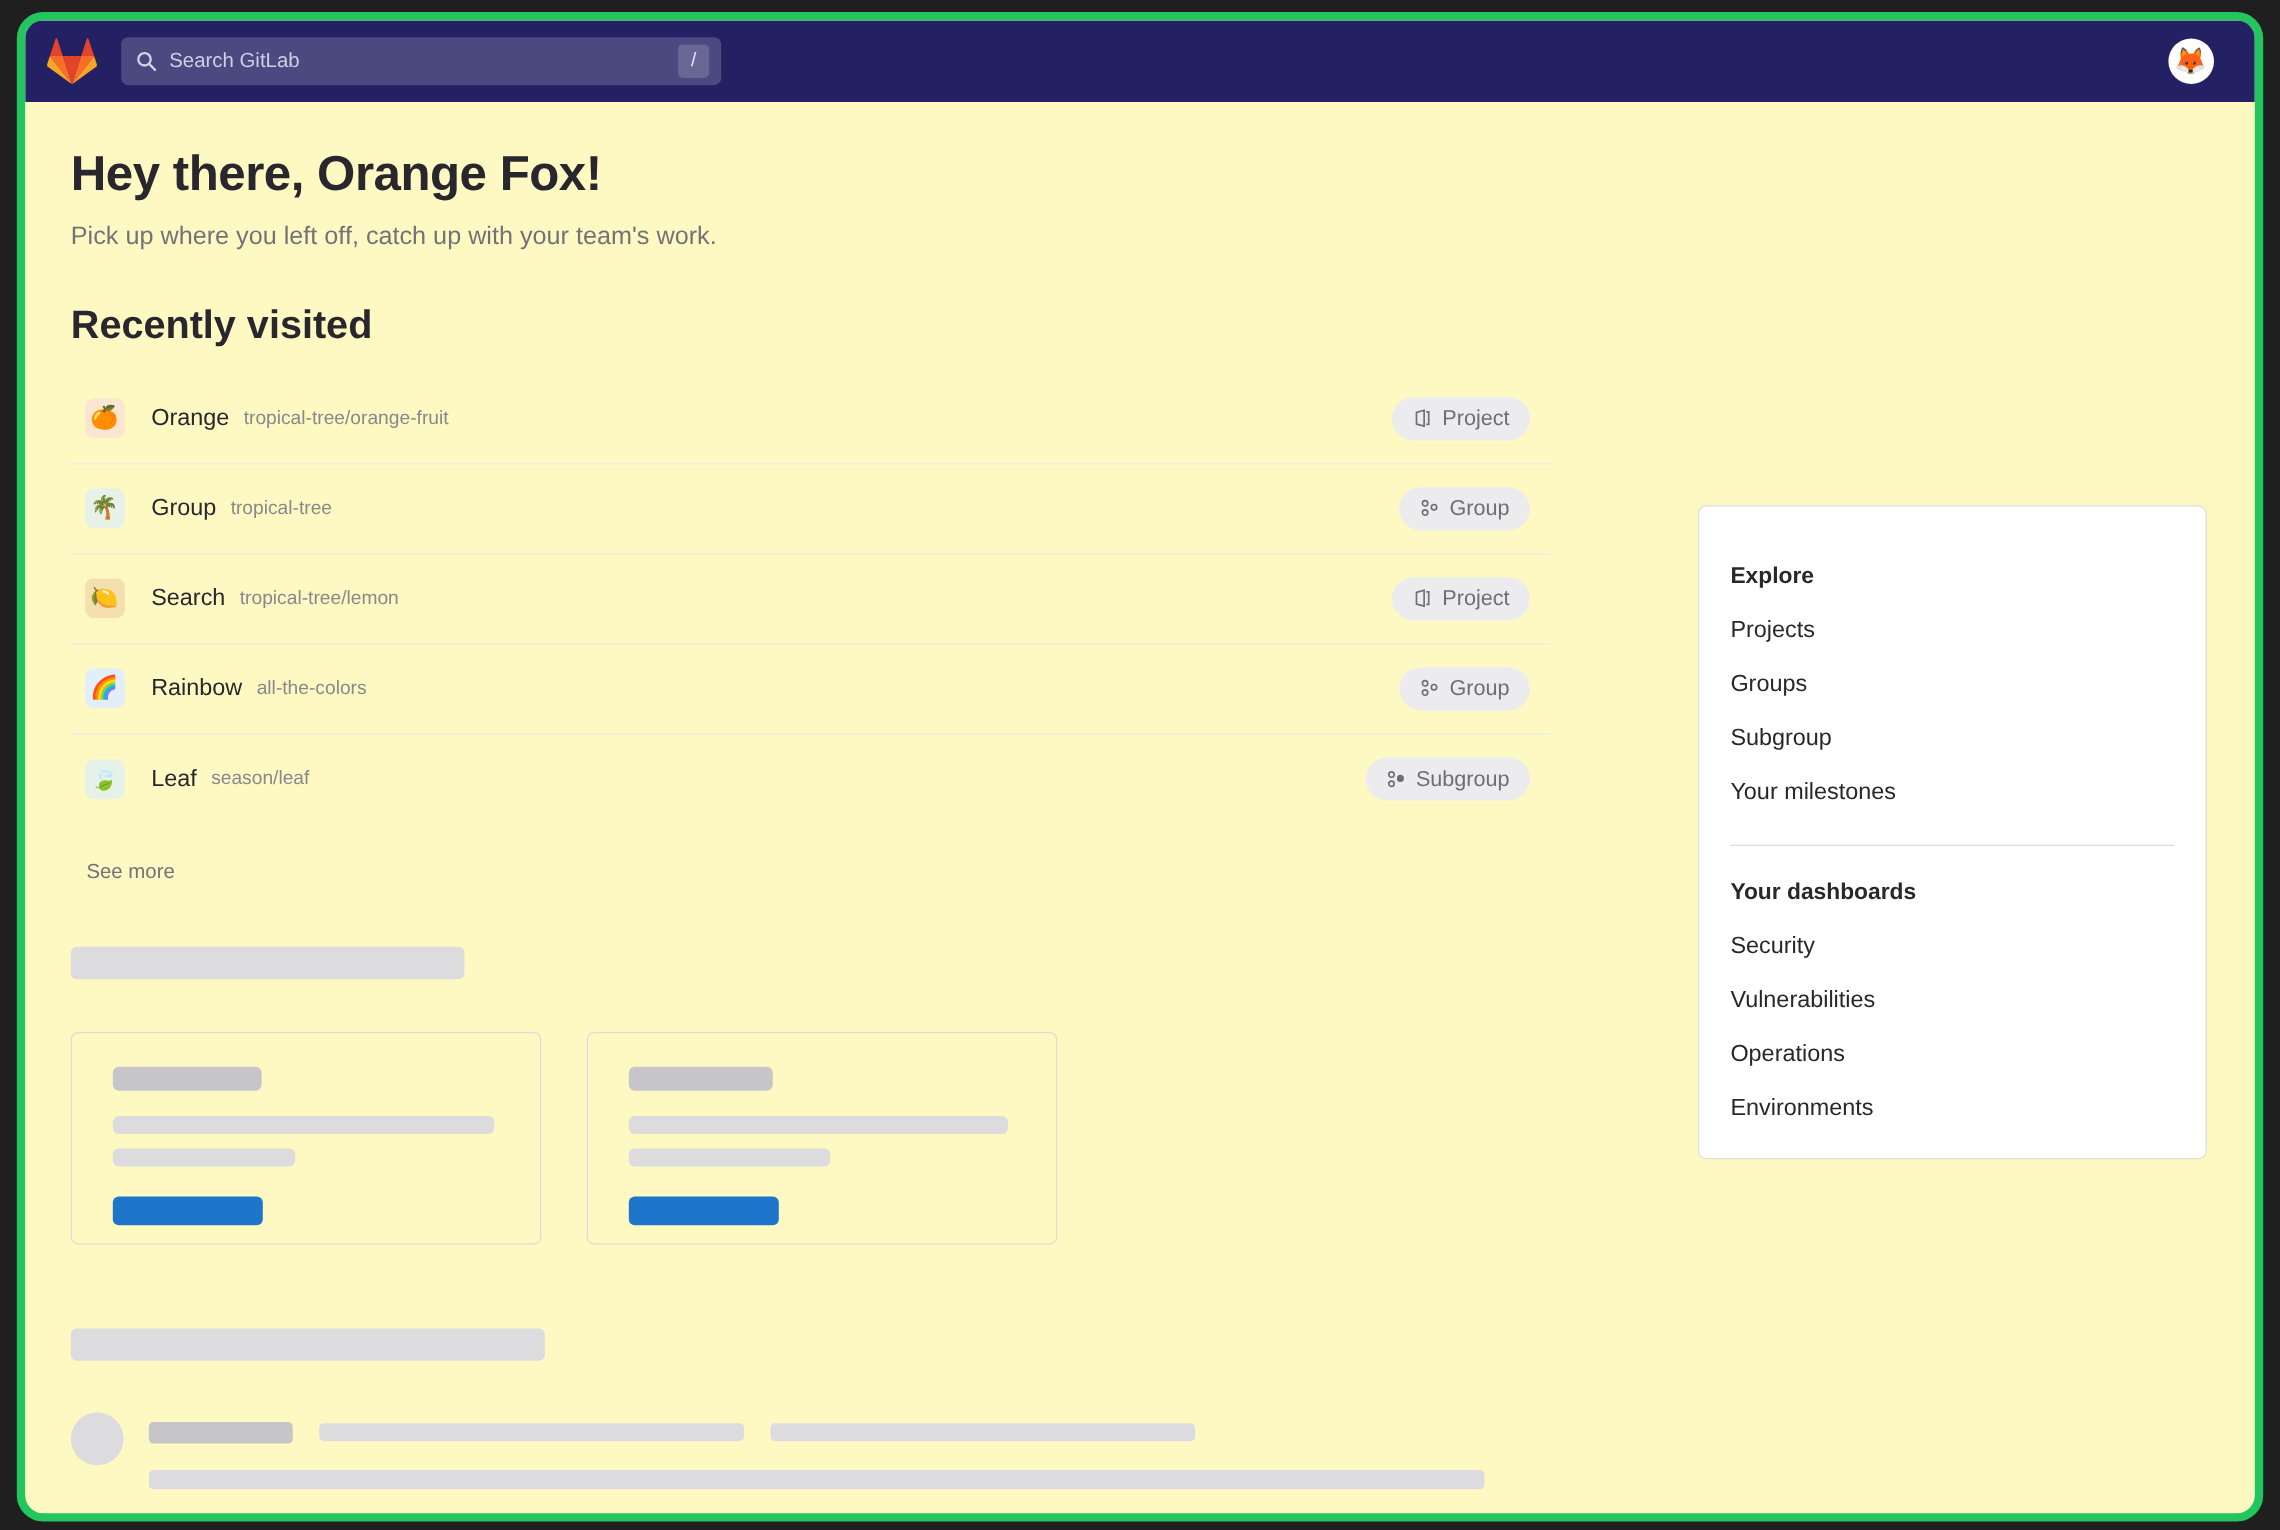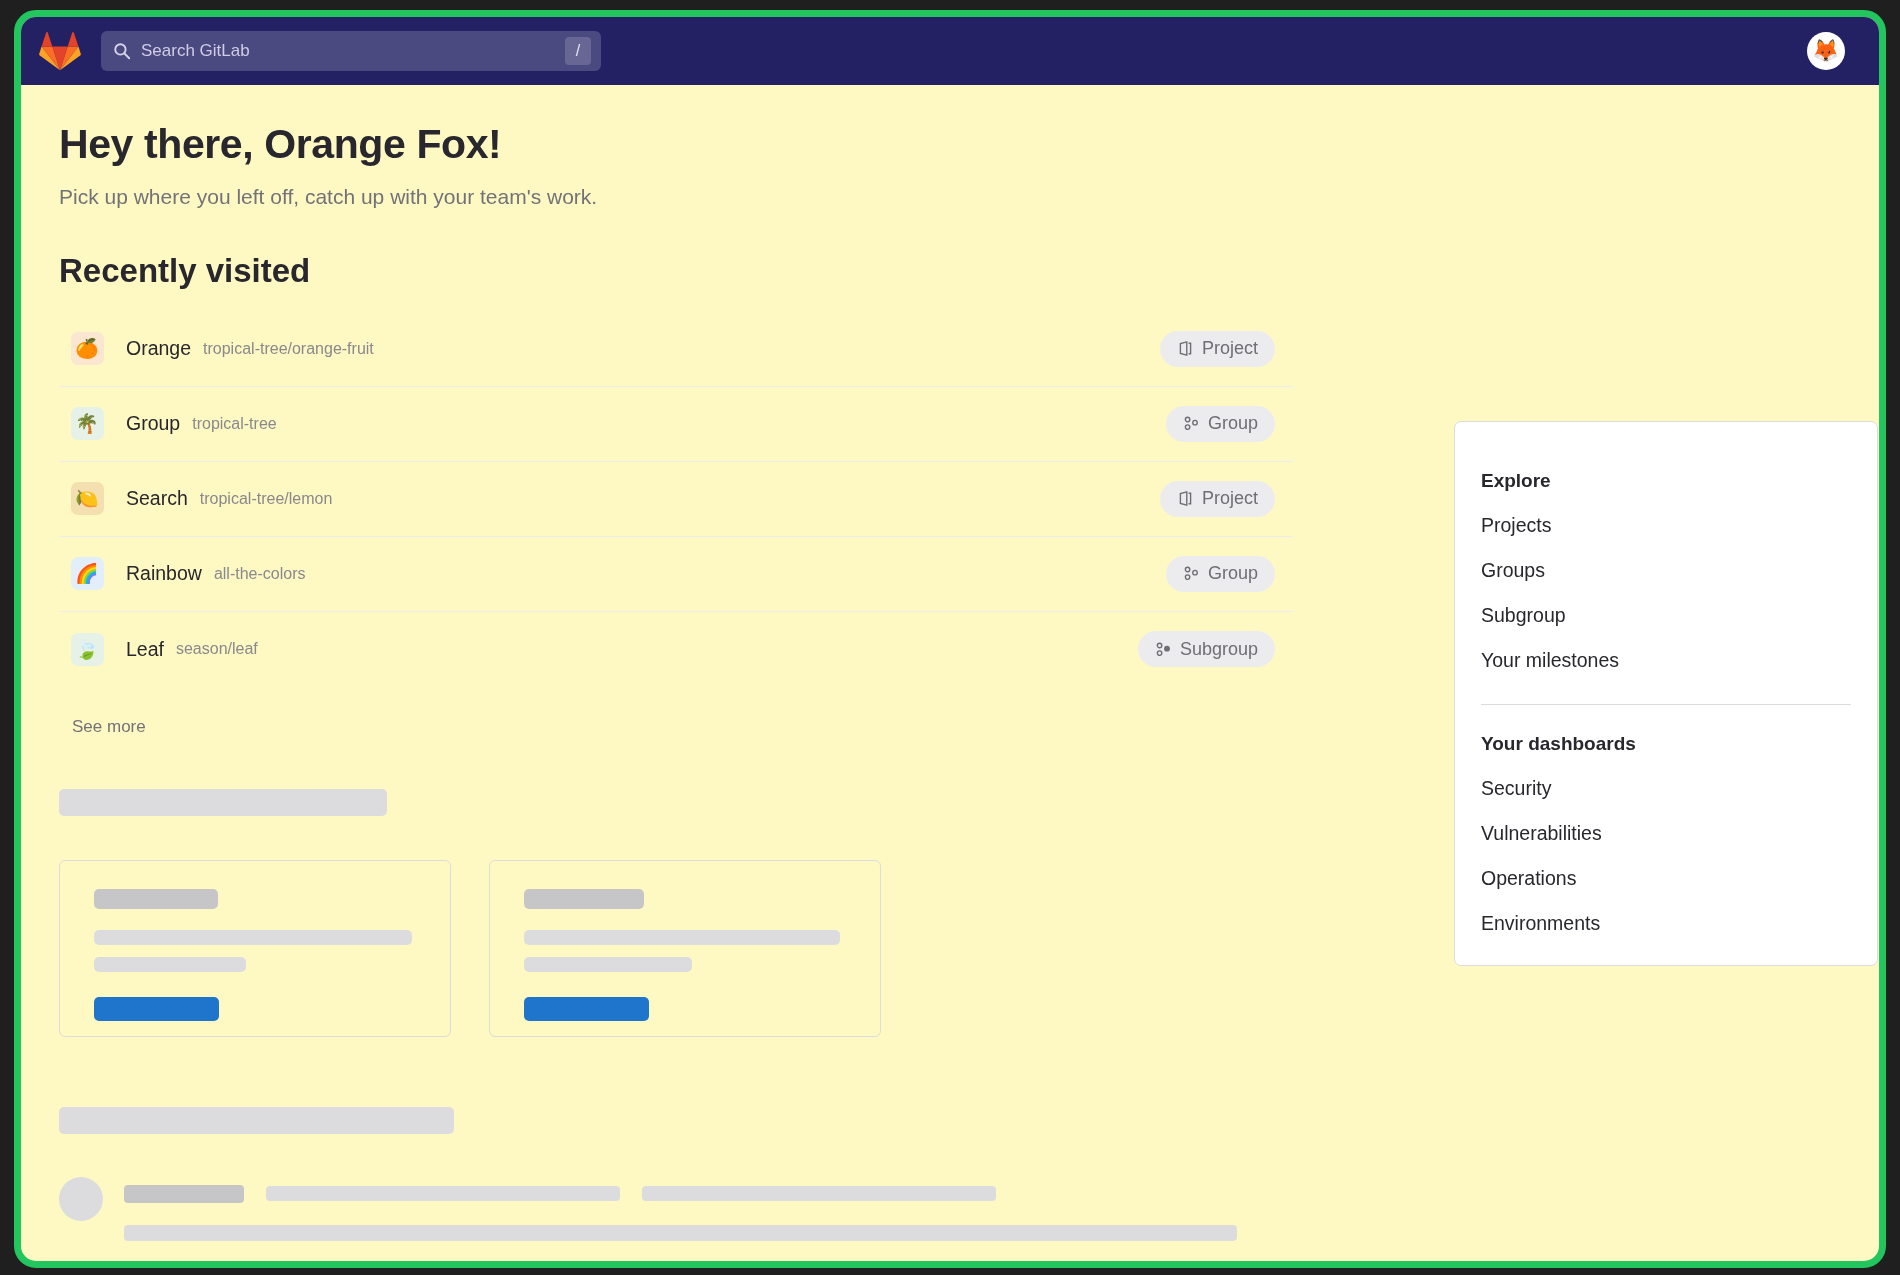--- a/index.html
+++ b/index.html
@@ -221,21 +221,20 @@
     flex: 0 0 auto;
     padding: 40px 0 0 0;
     margin-left: 14px;
   }
   .side-card {
     width: 424px;
     border: 1px solid #dcdcde;
     border-radius: 7px;
     padding: 48px 26px 30px 26px;
     background: #fff;
-    margin-left: 39px;
   }
   .side-group-title {
     font-size: 19px;
     font-weight: bold;
     color: #28272d;
   }
   .side-link {
     display: block;
     font-size: 19.5px;
     color: #28272d;

